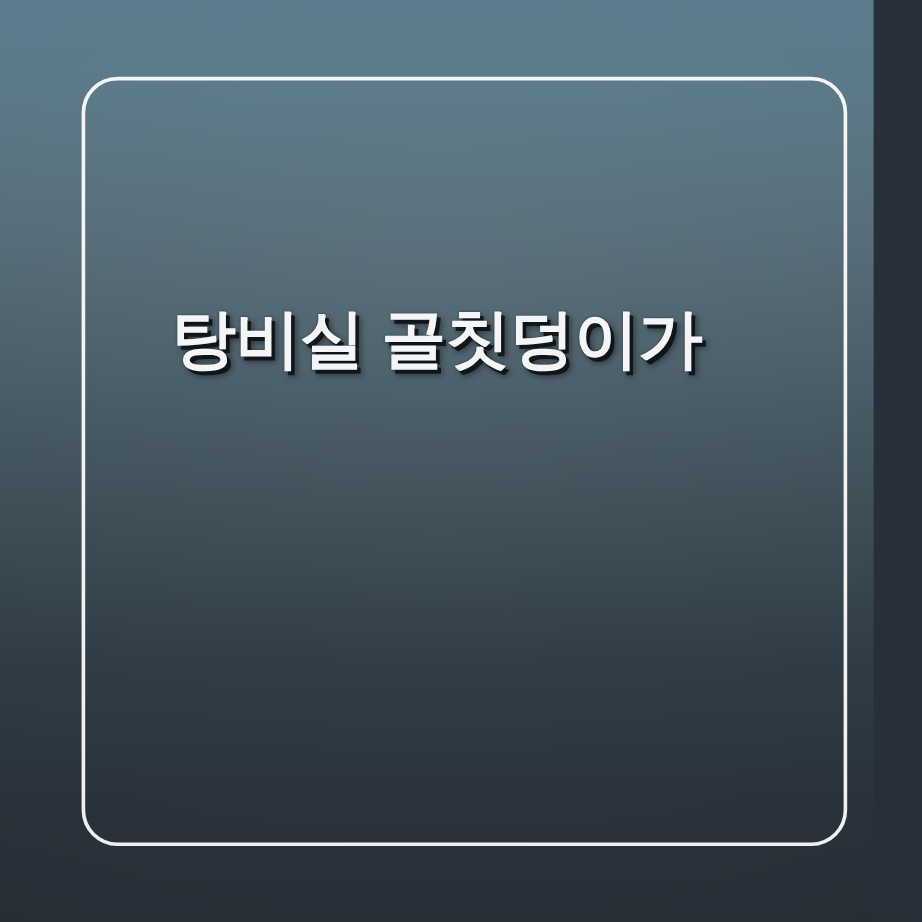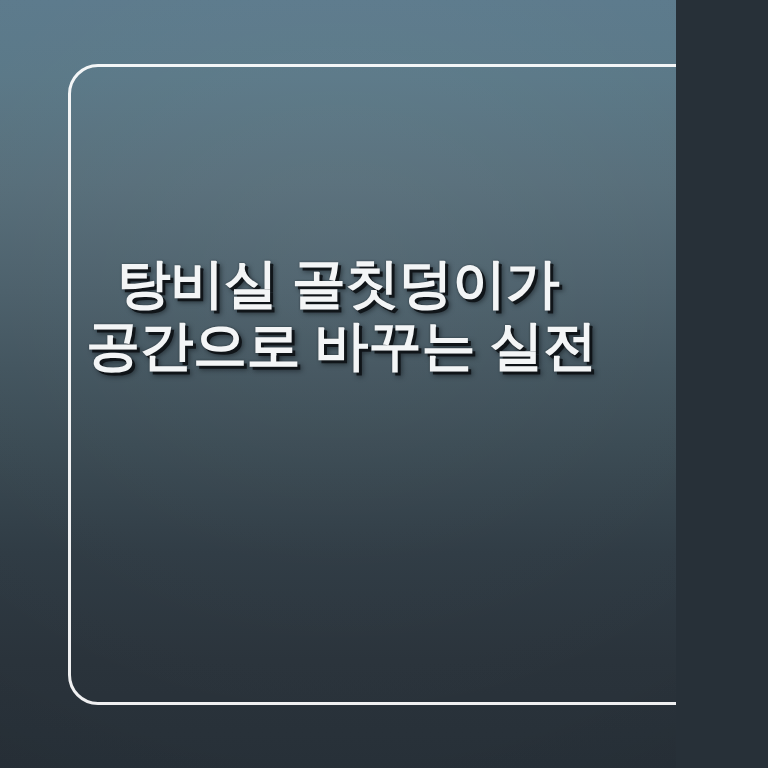--- a/index.html
+++ b/index.html
@@ -9,21 +9,21 @@
   }
   body {
     width: 768px;
     height: 768px;
     overflow: hidden;
     font-family: "Liberation Sans", "DejaVu Sans", sans-serif;
   }
 
   #poster {
     position: relative;
-    width: 676px;
+    width: 728px;
     height: 768px;
     overflow: hidden;
     
     background: linear-gradient(
       to bottom,
       #5c7a8c 0%,
       #5a7887 10%,
       #566d79 24%,
       #4b5f6a 38%,
       #42545e 48%,
@@ -88,16 +88,15 @@
 <body>
 
 <div id="poster">
 
   <div id="vignette"></div>
 
   <div id="frame"></div>
 
   <div id="headline">
     <span class="line">탕비실 골칫덩이가</span>
-    <span class="line">공간으로 바꾸는 실전</span>
   </div>
 
 </div>
 
 </body></html>

